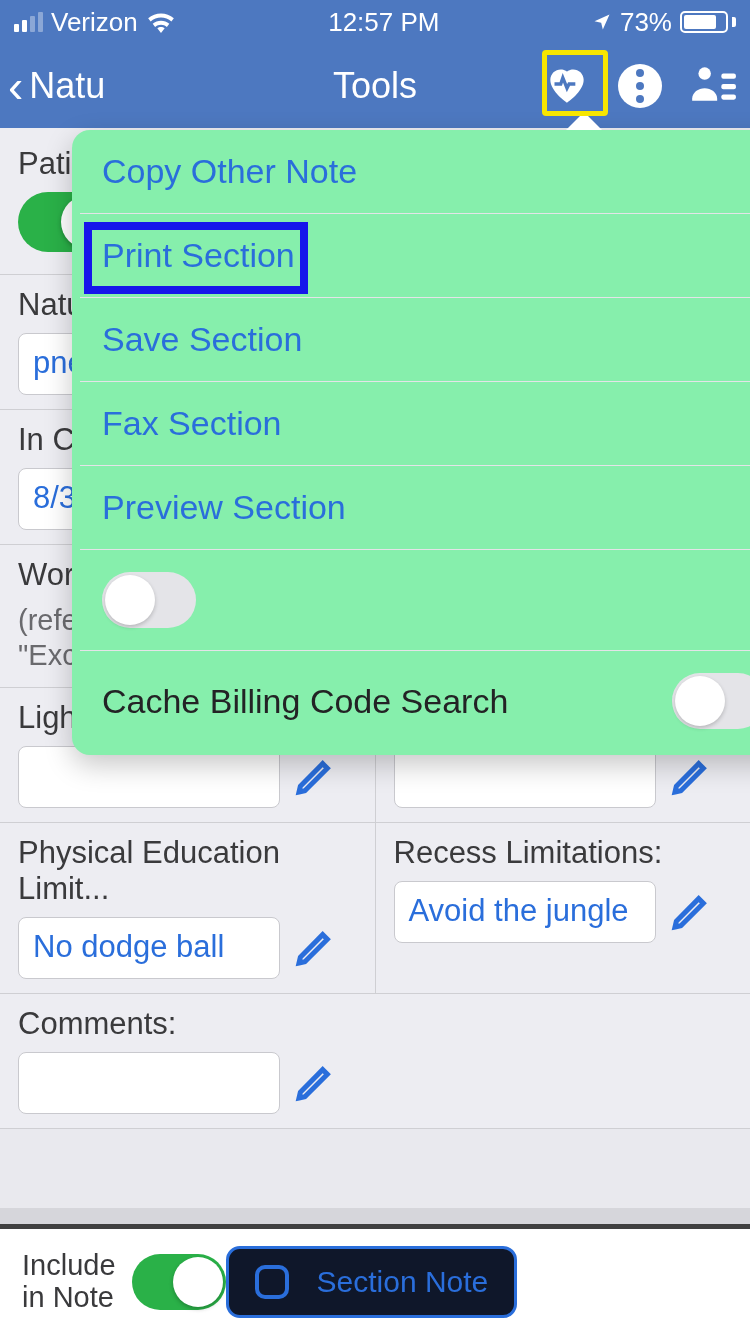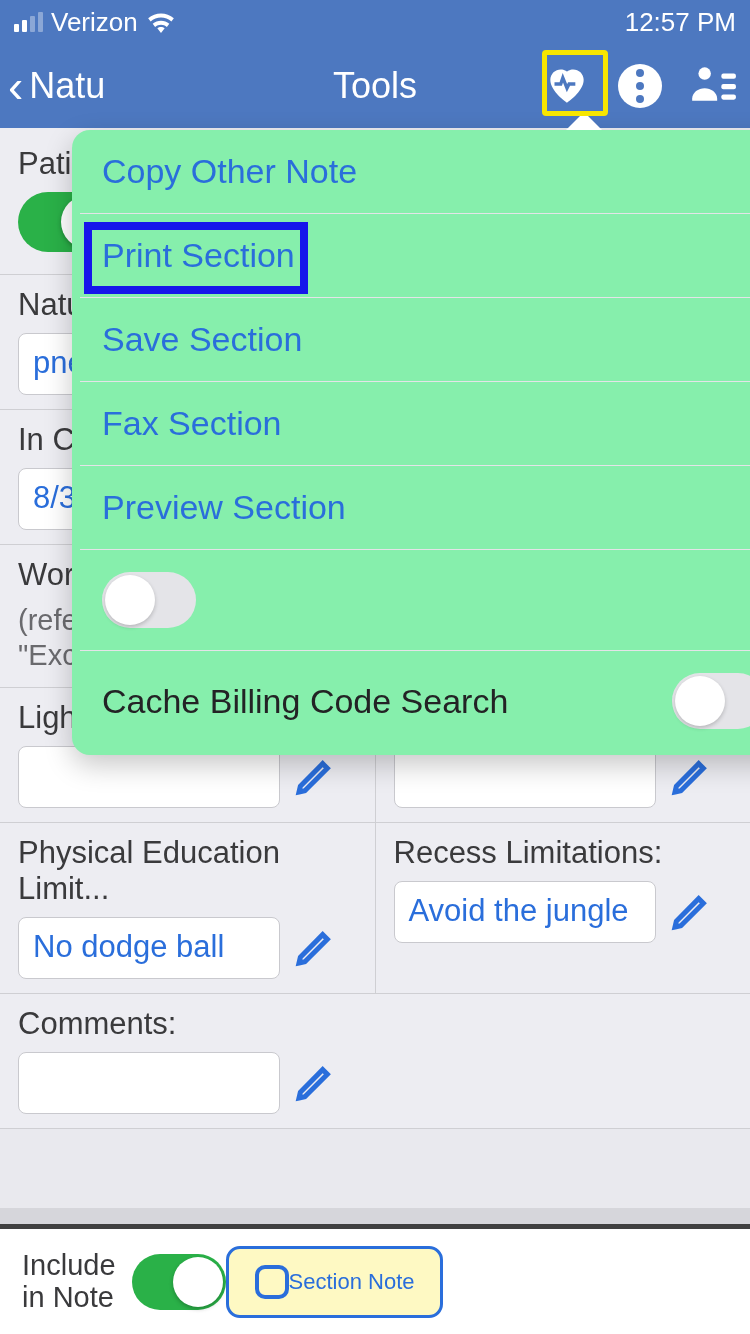--- a/index.html
+++ b/index.html
@@ -40,21 +40,21 @@
   .two-col .row:last-child { border-right:none; }
   .patio-toggle { width:100px; height:60px; background:#2ab148; border-radius:30px; position:relative; }
   .patio-toggle .knob { position:absolute; width:54px; height:54px; background:#fff; border-radius:27px; top:3px; right:3px; box-shadow:0 2px 4px rgba(0,0,0,0.25); }
   .page-dots { position:absolute; right:18px; top:26px; font-size:22px; color:#bfbfc4; letter-spacing:8px; }
   
   .bottom { position:absolute; left:0; right:0; bottom:0; height:110px; background:#fff; border-top:5px solid #404040; display:flex; align-items:center; justify-content:flex-start; padding:0 22px; }
   .inc-wrap { display:flex; align-items:center; gap:16px; }
   .inc-text { font-size:29px; color:#3a3a3c; line-height:1.1; }
   .inc-tog { width:94px; height:56px; background:#2ab148; border-radius:28px; position:relative; }
   .inc-tog .knob { position:absolute; width:50px; height:50px; background:#fff; border-radius:25px; top:3px; right:3px; box-shadow:0 2px 4px rgba(0,0,0,0.25); }
-  .sect-btn { border:3px solid #2a6edb; border-radius:14px; height:72px; padding:0 26px; display:flex; align-items:center; gap:0; color:#2a6edb; font-size:22px; background:#fef9c3; }
+  .sect-btn { border:3px solid #2a6edb; border-radius:14px; height:72px; padding:0 26px; display:flex; align-items:center; gap:28px; color:#2a6edb; font-size:30px; background:#0f172a; }
   .sect-btn .chk { width:34px; height:34px; border:4px solid #2a6edb; border-radius:10px; }
   
   .popover { position:absolute; top:130px; left:72px; width:724px; background:#86efac; border-radius:18px; box-shadow:0 10px 28px rgba(0,0,0,0.22); z-index:40; padding-bottom:4px; }
   .popover::before { content:""; position:absolute; top:-18px; left:494px; width:0; height:0; border-left:18px solid transparent; border-right:18px solid transparent; border-bottom:18px solid #fff; }
   .pop-item { padding:22px 22px; font-size:34px; color:#2a6edb; border-bottom:1px solid #e4e4e8; margin:0 8px; }
   .pop-item:first-child { border-top:none; }
   .pop-item.toggle-row { color:#232325; display:flex; align-items:center; justify-content:space-between; }
   .pop-item.toggle-row:last-child { border-bottom:none; }
   .ios-tog { width:94px; height:56px; background:#e4e4e8; border-radius:28px; position:relative; }
   .ios-tog .knob { position:absolute; width:50px; height:50px; background:#fff; border-radius:25px; top:3px; left:3px; box-shadow:0 2px 4px rgba(0,0,0,0.2); }
@@ -70,20 +70,32 @@
         <span class="on" style="height:12px"></span>
         <span style="height:16px"></span>
         <span style="height:20px"></span>
     </div>
     <span>Verizon</span>
     <svg class="wifi" viewBox="0 0 24 18">
         <path d="M12 18l-3-3.8c1.7-1.6 4.3-1.6 6 0L12 18zM5.2 10.5C9 7 15 7 18.8 10.5l-2 2.5c-2.7-2.4-6.9-2.4-9.6 0l-2-2.5zM1.5 6C7.3.7 16.7.7 22.5 6l-2 2.5C15.8 4.3 8.2 4.3 3.5 8.5L1.5 6z" fill="#fff"></path>
       </svg>
   </div>
   <span style="font-weight:500">12:57 PM</span>
+  <div class="status-right">
+    <svg width="20" height="20" viewBox="0 0 24 24">
+        <path d="M3 11l18-8-8 18-2-8-8-2z" fill="#fff"></path>
+      </svg>
+    <span>73%</span>
+    <div class="battery">
+      <div class="batt-body">
+          <div class="batt-fill" style="width:32px"></div>
+        </div>
+      <div class="batt-cap"></div>
+    </div>
+  </div>
 </div>
 
 <div class="nav-bar">
   <div class="nav-back">
     <span class="chev">‹</span>
     <span>Natu</span>
   </div>
   <div class="nav-title">Tools</div>
   <div class="nav-icons">
     <span class="heart-icon">

